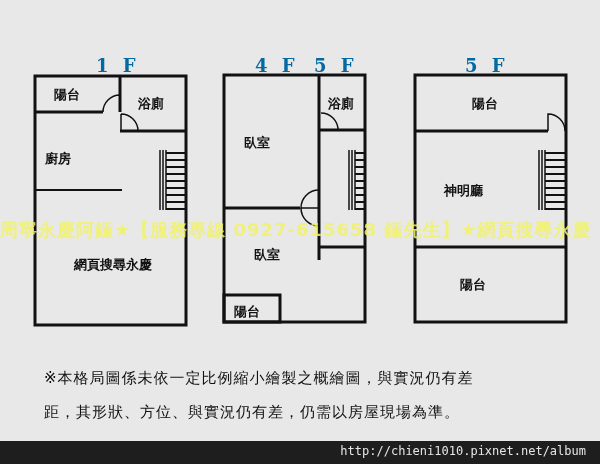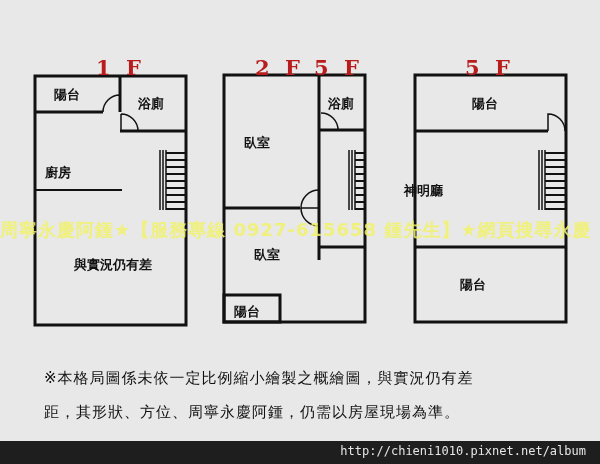--- a/index.html
+++ b/index.html
@@ -1,18 +1,18 @@
 <!DOCTYPE html>
 <html><head>
 <meta charset="utf-8">
 <style>
   html,body{margin:0;padding:0;}
   body{width:600px;height:464px;background:#e8e8e8;position:relative;overflow:hidden;font-family:"DejaVu Sans",sans-serif;}
   .plan{position:absolute;left:0;top:0;width:600px;height:350px;}
-  .lbl{position:absolute;font-family:"DejaVu Serif",serif;font-weight:bold;font-size:21px;color:#b91c1c;letter-spacing:4px;}
+  .lbl{position:absolute;font-family:"DejaVu Serif",serif;font-weight:bold;font-size:18px;color:#0369a1;letter-spacing:4px;}
   .room{position:absolute;font-weight:bold;font-size:13px;color:#111;white-space:nowrap;}
   .wm{position:absolute;left:0;top:218px;width:600px;font-size:18px;font-weight:bold;color:#f2f26a;opacity:.85;white-space:nowrap;overflow:hidden;letter-spacing:1px;}
   .note{position:absolute;left:44px;font-size:15px;color:#111;white-space:nowrap;letter-spacing:1px;text-align:right;}
   .footer{position:absolute;left:0;top:441px;width:600px;height:26px;background:#1e1e1e;}
   .footer span{position:absolute;right:14px;top:3px;font-family:"DejaVu Sans Mono",monospace;font-size:12px;color:#e6e6e6;}
 </style>
 </head>
 <body>
 
 <svg class="plan" viewBox="0 0 600 350" width="600" height="350">
@@ -91,38 +91,38 @@
         <line x1="545" y1="181" x2="566" y2="181"></line>
         <line x1="545" y1="188" x2="566" y2="188"></line>
         <line x1="545" y1="195" x2="566" y2="195"></line>
         <line x1="545" y1="202" x2="566" y2="202"></line>
         <line x1="545" y1="209" x2="566" y2="209"></line>
       </g>
   </g>
 </svg>
 
 <div class="lbl" style="left:96px;top:55px">1 F</div>
-<div class="lbl" style="left:255px;top:55px">2 F</div>
+<div class="lbl" style="left:255px;top:55px">4 F</div>
 <div class="lbl" style="left:314px;top:55px">5 F</div>
 <div class="lbl" style="left:465px;top:55px">5 F</div>
 
 <div class="room" style="left:54px;top:86px">陽台</div>
 <div class="room" style="left:138px;top:95px">浴廁</div>
-<div class="room" style="left:45px;top:164px">廚房</div>
-<div class="room" style="left:74px;top:256px">與實況仍有差</div>
+<div class="room" style="left:45px;top:150px">廚房</div>
+<div class="room" style="left:74px;top:256px">網頁搜尋永慶</div>
 
 <div class="room" style="left:244px;top:134px">臥室</div>
 <div class="room" style="left:254px;top:246px">臥室</div>
 <div class="room" style="left:234px;top:303px">陽台</div>
 <div class="room" style="left:328px;top:95px">浴廁</div>
 
 <div class="room" style="left:472px;top:95px">陽台</div>
-<div class="room" style="left:404px;top:182px">神明廳</div>
+<div class="room" style="left:444px;top:182px">神明廳</div>
 <div class="room" style="left:460px;top:276px">陽台</div>
 
 <div class="wm">周寧永慶阿鍾★【服務專線 0927-615658 鍾先生】★網頁搜尋永慶</div>
 
 <div class="note" style="top:369px">※本格局圖係未依一定比例縮小繪製之概繪圖，與實況仍有差</div>
-<div class="note" style="top:403px">距，其形狀、方位、周寧永慶阿鍾，仍需以房屋現場為準。</div>
+<div class="note" style="top:403px">距，其形狀、方位、與實況仍有差，仍需以房屋現場為準。</div>
 
 <div class="footer">
   <span>http://chieni1010.pixnet.net/album</span>
 </div>
 
 </body></html>

